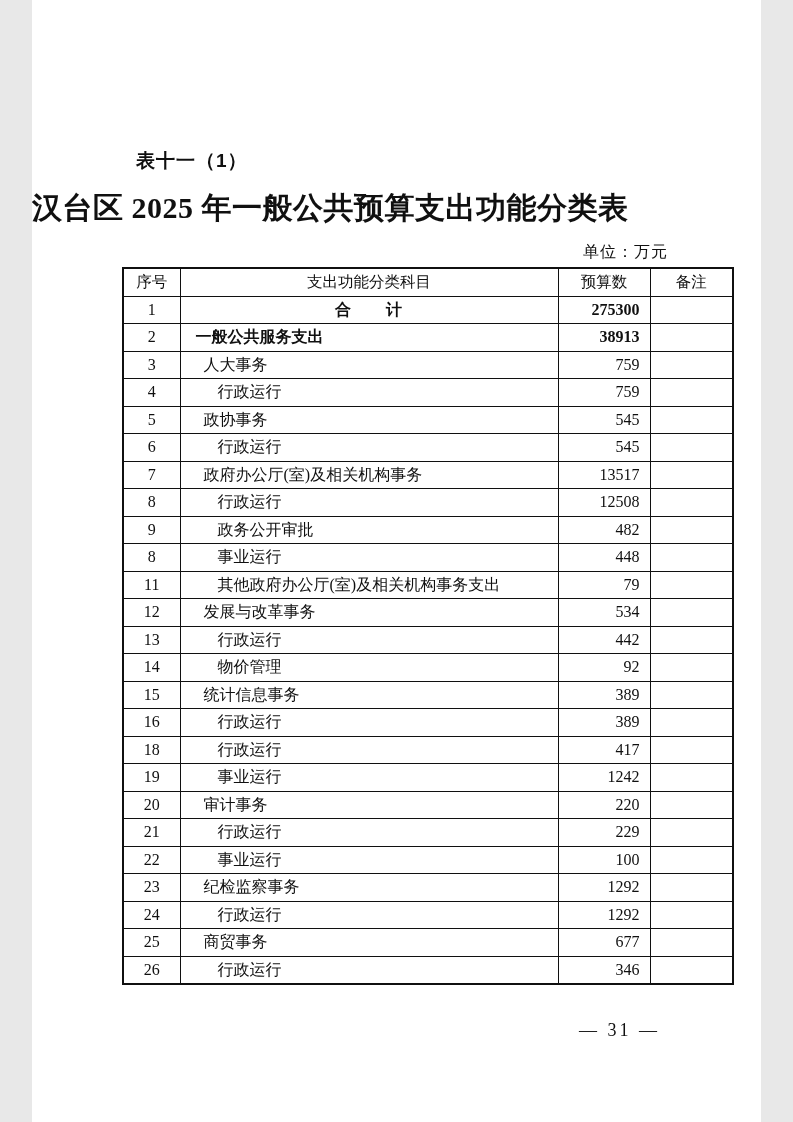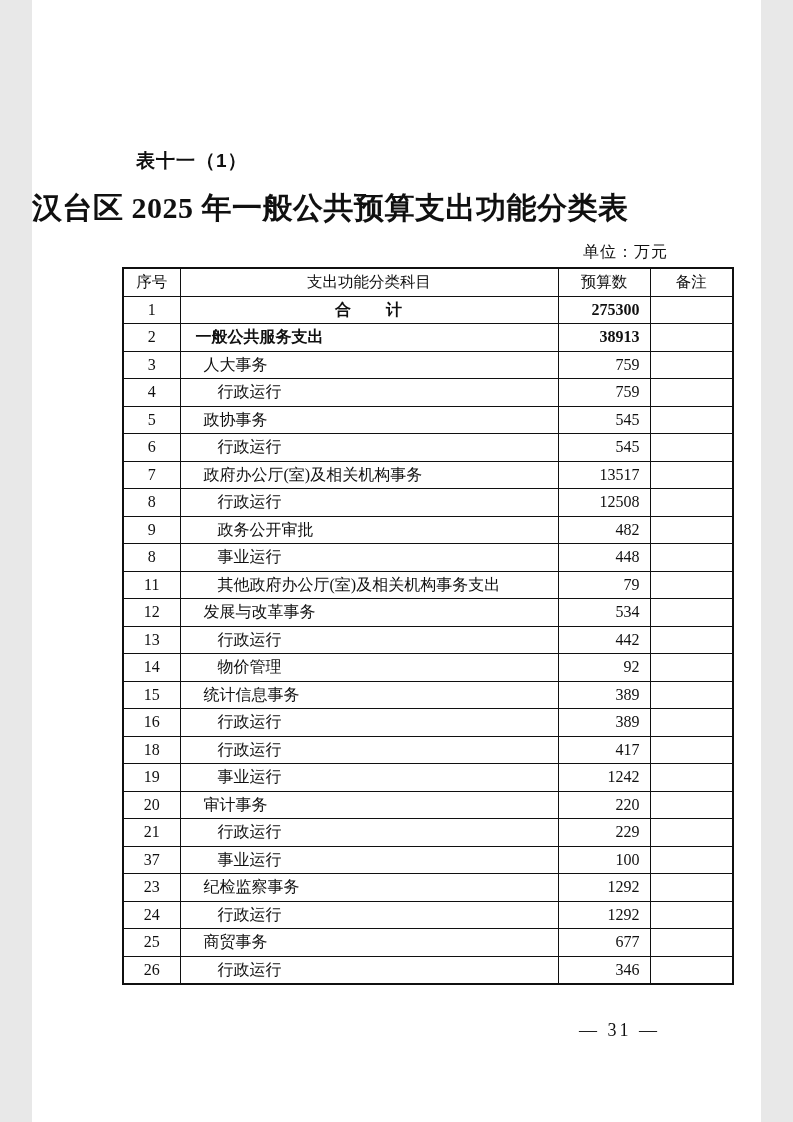--- a/index.html
+++ b/index.html
@@ -235,21 +235,21 @@
           <td class="col-budget">220</td>
           <td class="col-remark"></td>
         </tr>
         <tr class="row-level2">
           <td class="col-no">21</td>
           <td class="col-subject">行政运行</td>
           <td class="col-budget">229</td>
           <td class="col-remark"></td>
         </tr>
         <tr class="row-level2">
-          <td class="col-no">37</td>
+          <td class="col-no">22</td>
           <td class="col-subject">事业运行</td>
           <td class="col-budget">100</td>
           <td class="col-remark"></td>
         </tr>
         <tr class="row-level1">
           <td class="col-no">23</td>
           <td class="col-subject">纪检监察事务</td>
           <td class="col-budget">1292</td>
           <td class="col-remark"></td>
         </tr>

